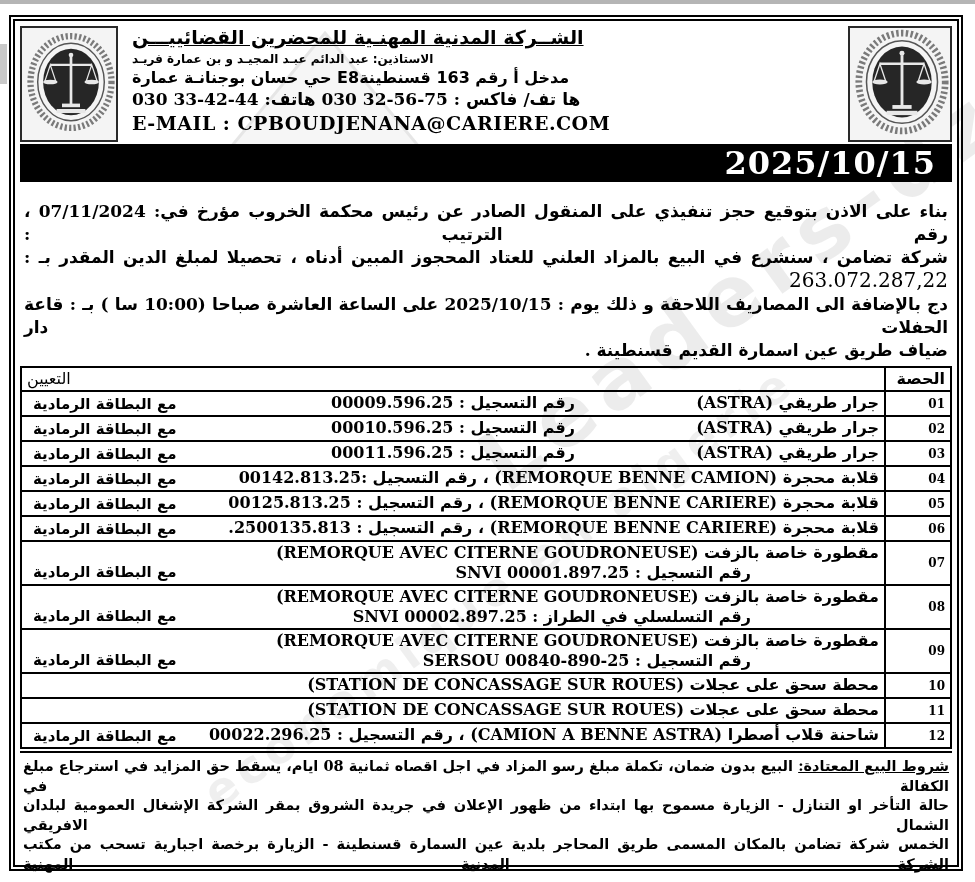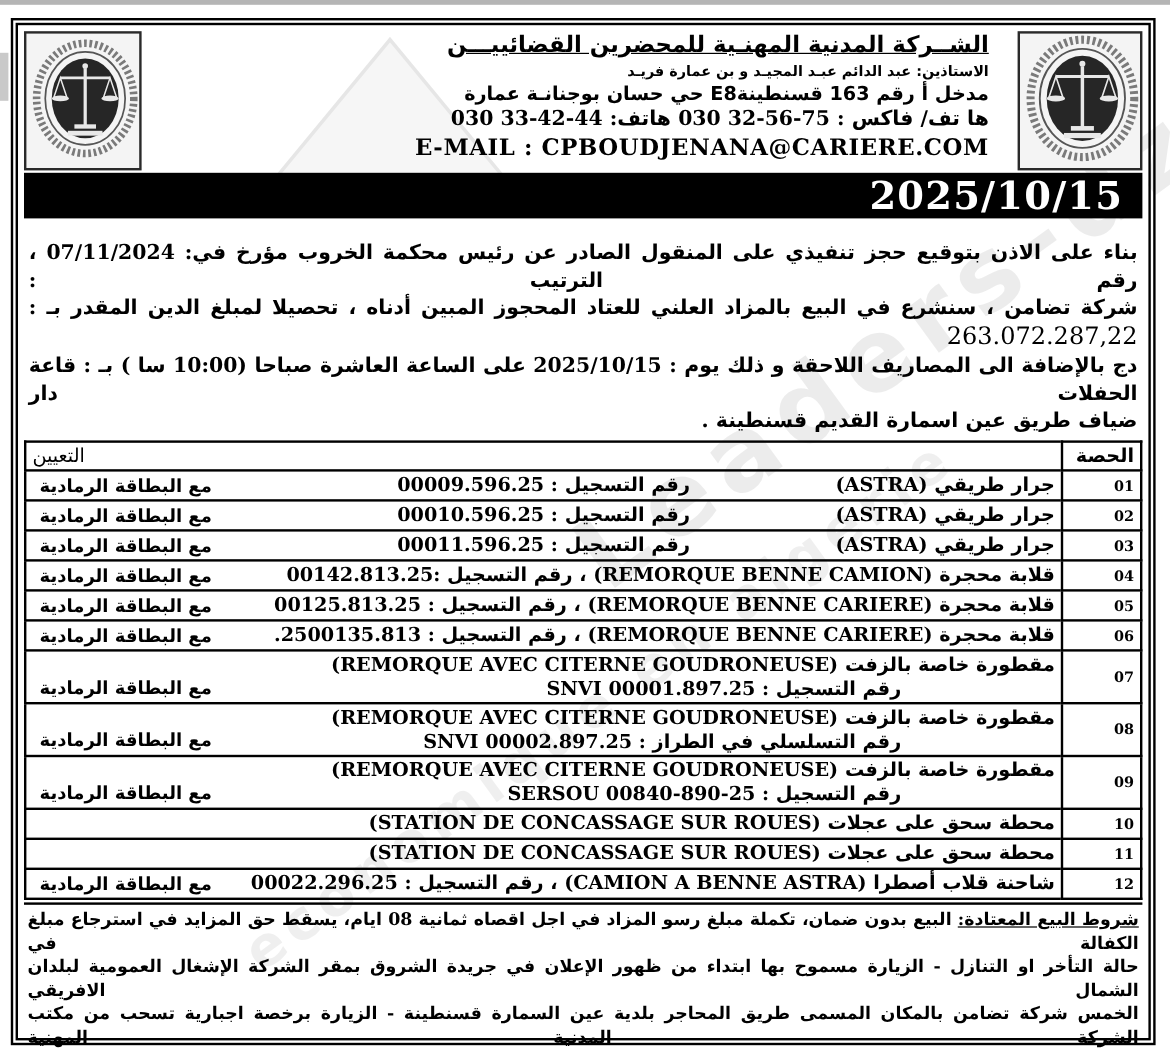--- a/index.html
+++ b/index.html
@@ -15,21 +15,21 @@
   .wm-tri{position:absolute;top:28px;left:225px;opacity:.5;z-index:1;pointer-events:none;}
 
   .frame{position:absolute;left:9px;top:15px;width:950px;height:852px;border:2px solid #000;z-index:2;}
   .frame-inner{position:absolute;inset:2px;border:2px solid #000;padding:2px 5px;box-sizing:border-box;
                display:flex;flex-direction:column;}
 
   
   .hdr{display:flex;align-items:flex-start;justify-content:space-between;height:118px;padding-top:3px;}
   .seal-box{width:100px;height:112px;border:2px solid #2a2a2a;background:#f4f4f4;flex:0 0 auto;}
   .seal-box.r{width:94px;}
-  .hdr-center{flex:1 1 auto;text-align:right;padding:0 24px;line-height:1.25;}
+  .hdr-center{flex:1 1 auto;text-align:left;padding:0 14px;line-height:1.25;}
   .org-title{font-size:19px;font-weight:bold;text-decoration:underline;font-family:"DejaVu Sans",sans-serif;}
   .officers{font-size:12px;font-weight:900;margin-top:2px;font-family:"DejaVu Sans",sans-serif;}
   .address{font-size:16px;font-weight:bold;margin-top:1px;font-family:"DejaVu Sans",sans-serif;}
   .phones{font-size:17px;font-weight:bold;margin-top:1px;}
   .email{font-size:19px;font-weight:bold;margin-top:2px;direction:ltr;letter-spacing:.5px;}
 
   
   .headline{background:#000;color:#fff;margin-top:2px;height:45px;display:flex;align-items:center;
             padding:0 8px;font-weight:900;font-size:28px;font-family:"DejaVu Sans",sans-serif;white-space:nowrap;}
   .headline .date{font-family:"DejaVu Serif","DejaVu Sans",serif;font-size:32px;margin-right:8px;letter-spacing:1px;}

